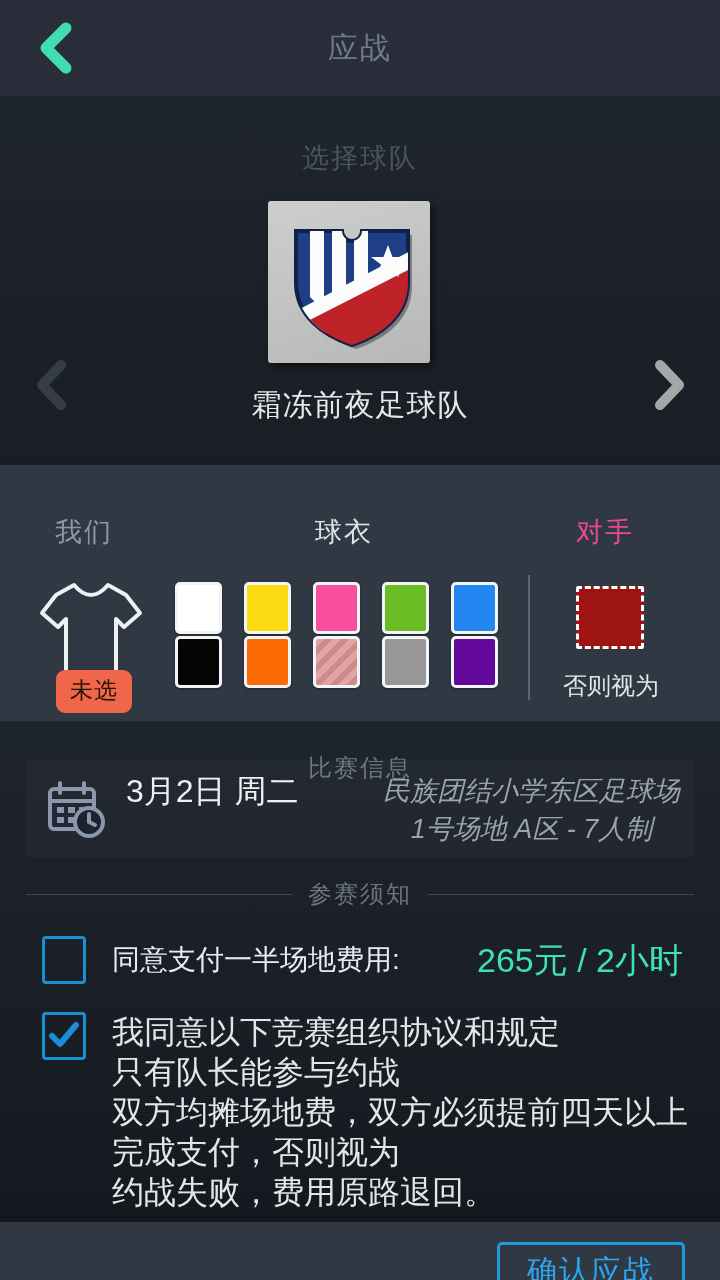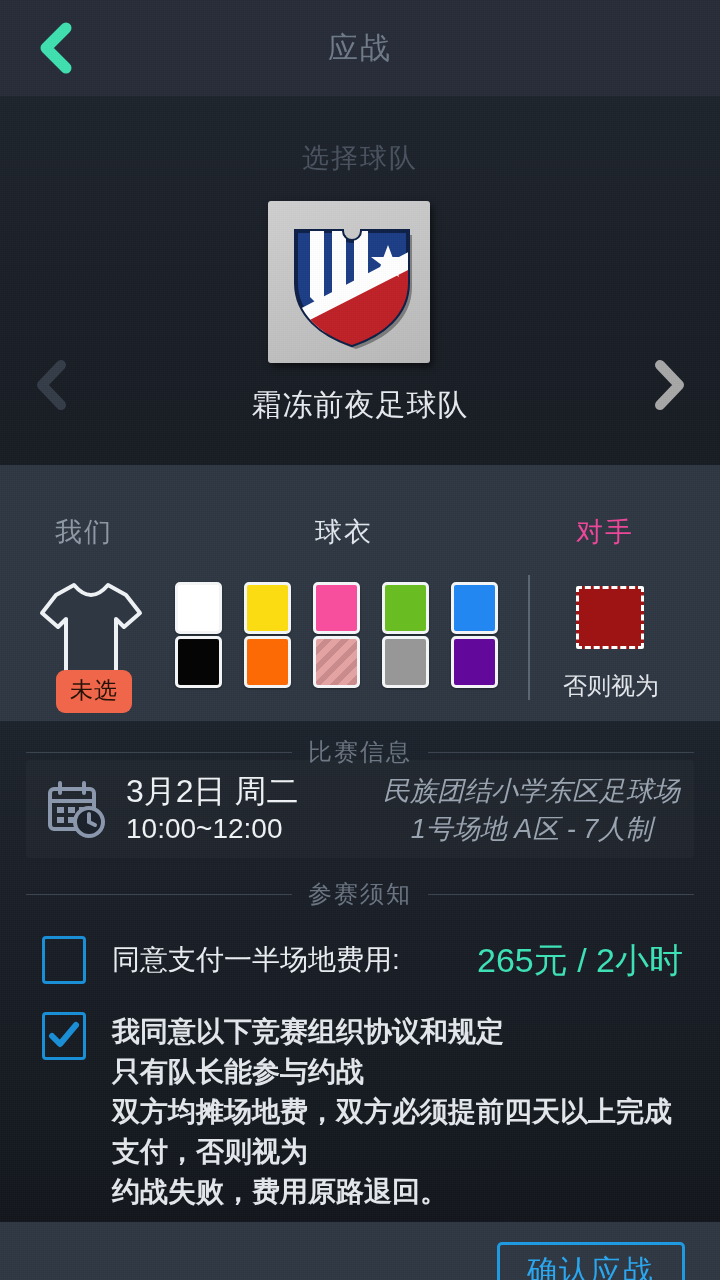--- a/index.html
+++ b/index.html
@@ -119,21 +119,21 @@
     background:linear-gradient(180deg,#1c222b 0%,#191e26 40%,#12161c 100%);
   }
 
   
   .sec-head{
     position:absolute; left:26px; width:668px; display:flex;
     align-items:center; gap:16px;
   }
   .sec-head .rule{ flex:1; height:1px; background:#3b444f; }
   .sec-head .txt{ font-size:24px; color:#6b7582; letter-spacing:2px; }
-  .sec-head.info{ top:736px; }
+  .sec-head.info{ top:736px;flex-direction:column; }
   .sec-head.notice{ top:878px; }
 
   
   .info-block{
     position:absolute; left:26px; top:760px; width:668px; height:98px;
     background:rgba(255,255,255,.022); border-radius:3px;
   }
   .cal-icon{ position:absolute; left:18px; top:17px; width:64px; height:64px; }
   .cal-icon svg{ display:block; }
   .info-left{ position:absolute; left:100px; top:12px; }
@@ -154,21 +154,21 @@
   }
   .checkbox svg{ display:block; }
   .pay-label{
     margin-left:26px; font-size:28px; color:#e8ebef; line-height:48px;
   }
   .pay-amount{
     position:absolute; right:14px; top:0; font-size:34px; color:#3ee0b6;
     line-height:48px; white-space:nowrap;margin-left:44px;
   }
   .agree-text{ margin-left:26px; }
-  .agree-text div{ font-size:28px; color:#e2e6ea; line-height:40px;font-weight:bold; }
+  .agree-text div{ font-size:32px; color:#e2e6ea; line-height:40px; }
 
   
   .footer{
     position:absolute; left:0; top:1222px; width:720px; height:58px;
     background:#2e3742;
   }
   .confirm-btn{
     position:absolute; left:497px; top:1242px; width:188px; height:58px;
     border:3px solid #1f9ae0; border-radius:5px;
     display:flex; align-items:center; justify-content:center;
@@ -314,21 +314,20 @@
         <rect x="24" y="30" width="7" height="6" fill="#8a97ad"></rect>
         <rect x="35" y="30" width="7" height="6" fill="#8a97ad"></rect>
         <rect x="13" y="40" width="7" height="6" fill="#8a97ad"></rect>
         <rect x="24" y="40" width="7" height="6" fill="#8a97ad"></rect>
         <circle cx="45" cy="45" r="14" fill="#1d232c" stroke="#8a97ad" stroke-width="4"></circle>
         <path d="M45 37 L45 45 L51 48" fill="none" stroke="#8a97ad" stroke-width="4" stroke-linecap="round"></path>
       </svg>
     </div>
     <div class="info-left">
       <div class="info-l1">3月2日 周二</div>
-      <div class="info-l2">10:00~12:00</div>
     </div>
     <div class="info-right">
       <div class="info-r1">民族团结小学东区足球场</div>
       <div class="info-r2">1号场地 A区 - 7人制</div>
     </div>
   </div>
 
   <div class="sec-head notice">
     <div class="rule"></div>
     <div class="txt">参赛须知</div>

